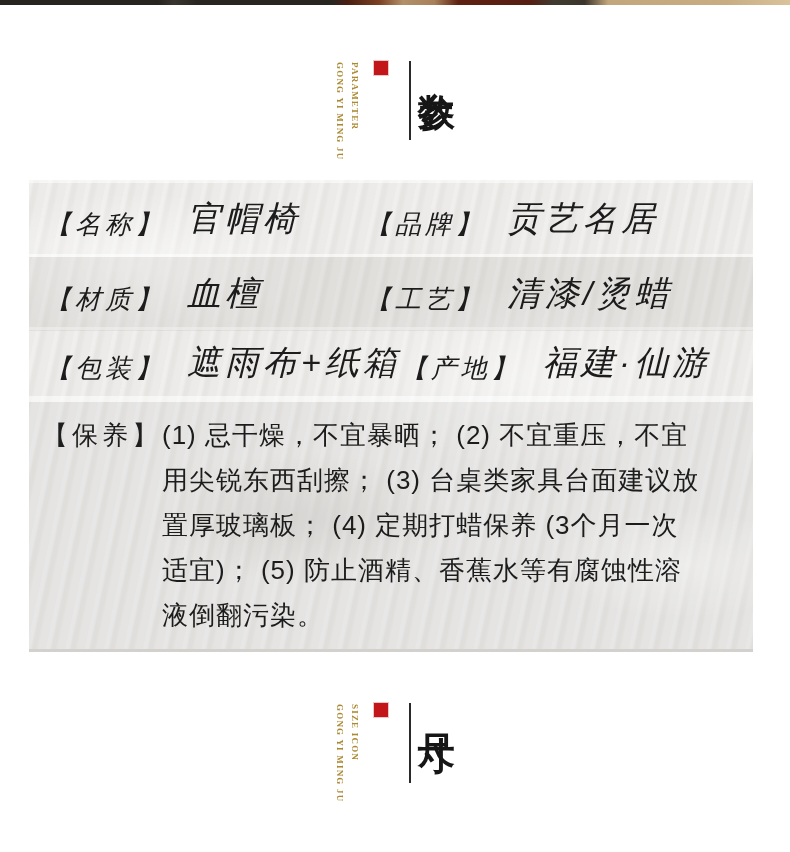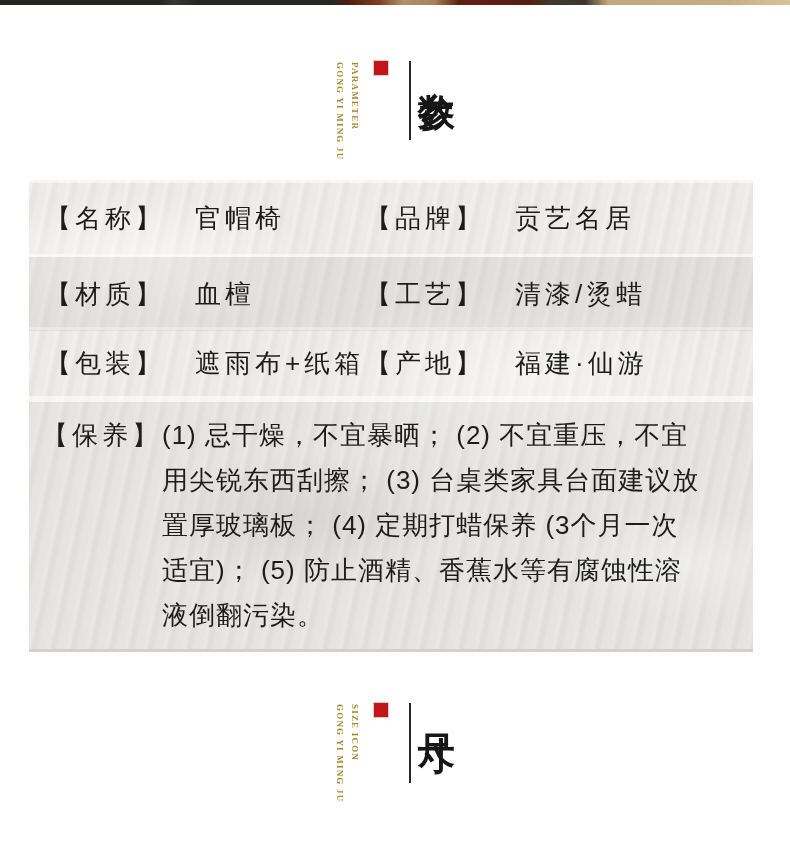--- a/index.html
+++ b/index.html
@@ -61,24 +61,24 @@
     display:flex; align-items:center; padding-left:16px;
   }
   .r1 { top:3px;   height:71px; }
   .r2 { top:77px;  height:74px; background:rgba(125,120,112,.10); }
   .r3 { top:150px; height:66px; }
   .row-gap { position:absolute; left:0; width:100%; background:rgba(255,255,255,.55); }
   .g1 { top:0;     height:3px; }
   .g2 { top:74px;  height:3px; }
   .g3 { top:147px; height:3px; }
   .g4 { top:216px; height:6px; }
-  .cell { display:flex; align-items:flex-end; }
+  .cell { display:flex; align-items:flex-end;font-style:italic; }
   .cell-left { flex:0 0 320px; }
   .lbl { font-size:26px; letter-spacing:4px; color:#1c1c1c; white-space:nowrap; }
-  .val { font-size:26px; letter-spacing:4px; color:#1c1c1c; margin-left:30px; white-space:nowrap; }
+  .val { font-size:34px; letter-spacing:4px; color:#1c1c1c; margin-left:22px; white-space:nowrap; }
 
   .care {
     top:222px; height:250px; background:rgba(125,120,112,.06);
     display:flex; align-items:flex-start; padding:11px 6px 10px 13px;
   }
   .care-lbl { flex:0 0 116px; font-size:26px; letter-spacing:4px; line-height:45px; white-space:nowrap; }
   .care-content { flex:1; }
   .care-line { font-size:26px; letter-spacing:1px; line-height:45px; white-space:nowrap; color:#1c1c1c; }
 </style>
 </head>

